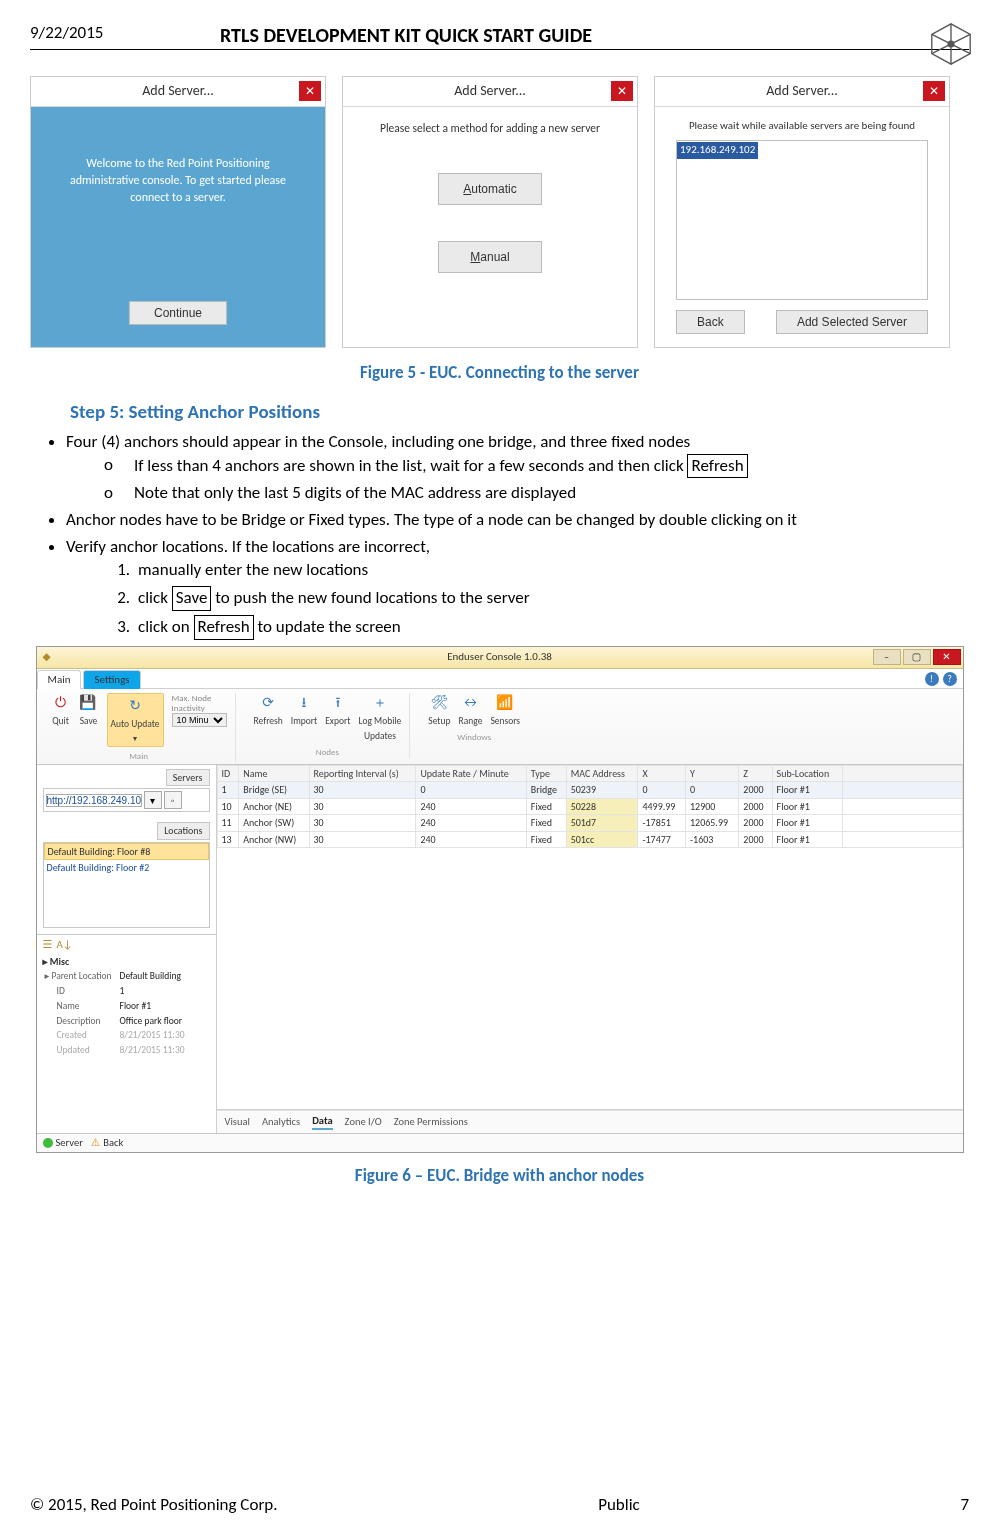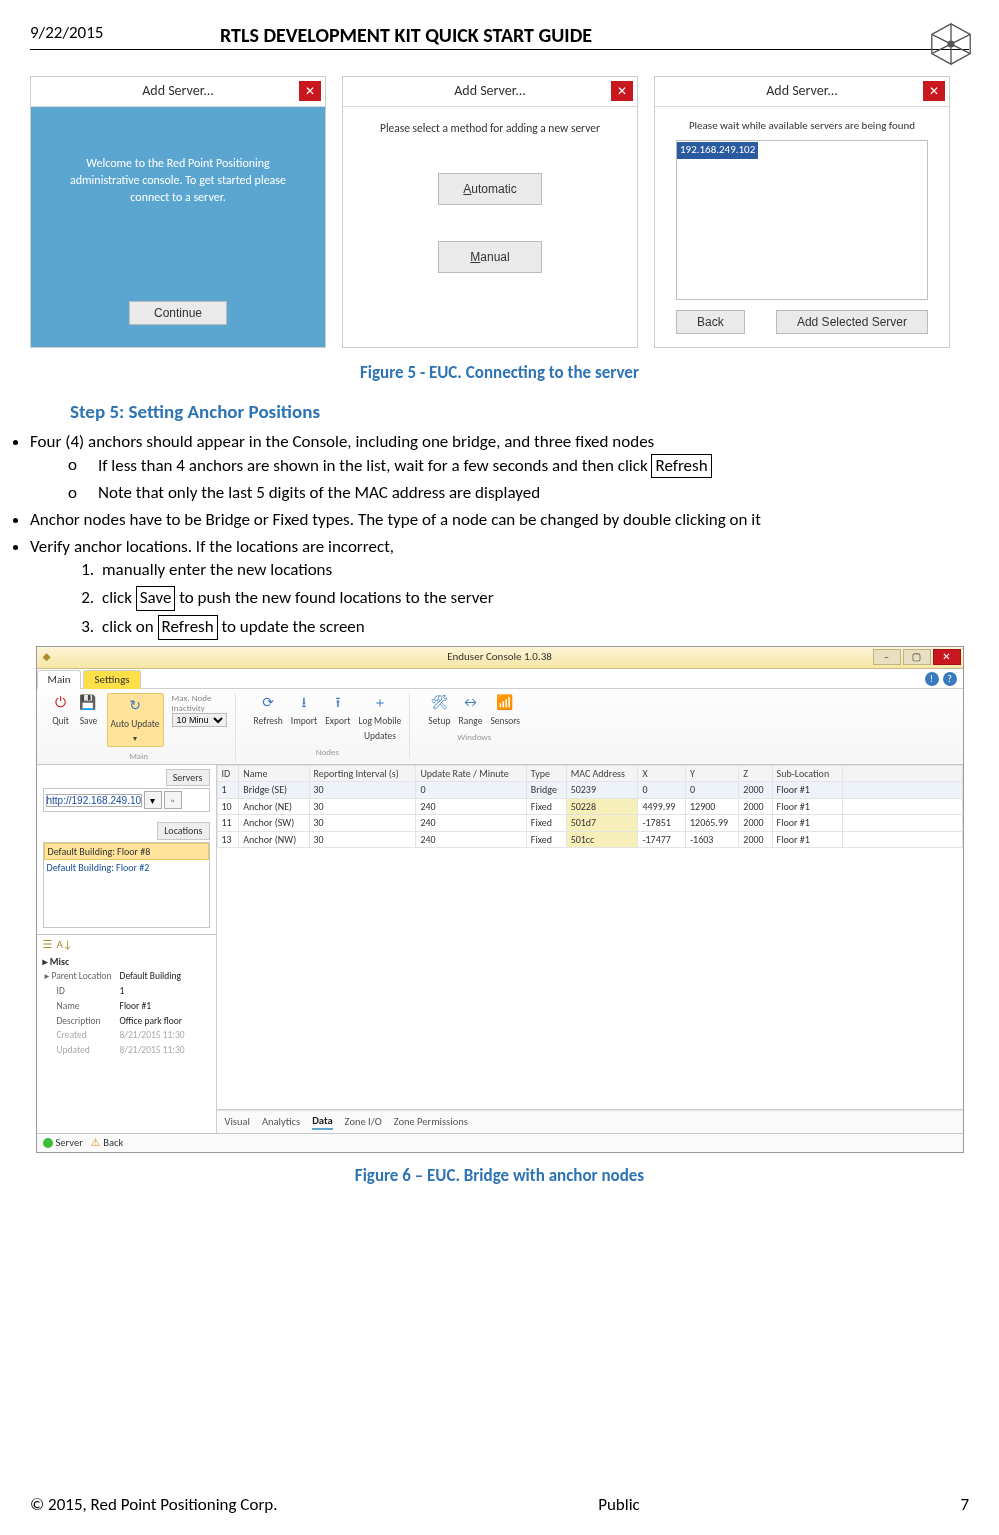--- a/index.html
+++ b/index.html
@@ -123,21 +123,21 @@
   }
   .step-heading {
     color: #2e74b5;
     font-weight: bold;
     font-size: 19px;
     margin-left: 40px;
     margin-bottom: 6px;
   }
 
   
-  ul.bullets { list-style: disc; }
+  ul.bullets { list-style: disc; margin-left: 36px; }
   ul.bullets > li { margin-bottom: 4px; }
   ul.sub-o { list-style: none; margin-left: 38px; }
   ul.sub-o > li { position: relative; padding-left: 30px; margin-bottom: 4px; }
   ul.sub-o > li::before { content: "o"; position: absolute; left: 0; top: 0; }
   ol.sub-num { margin-left: 68px; }
   ol.sub-num > li { margin-bottom: 4px; padding-left: 4px; }
   .boxed { border: 1px solid #000; padding: 0 3px; display: inline-block; }
   .just { text-align: justify; }
 
   
@@ -154,21 +154,21 @@
     height: 22px;
     display:flex; align-items:center;
     position: relative;
     border-bottom: 1px solid #c9bd8a;
   }
   .console-titlebar .title { position:absolute; left:50%; transform:translateX(-50%); font-size:11px; }
   .console-titlebar .win-btns { position:absolute; right:2px; top:2px; display:flex; gap:2px; }
   .win-btn { width:28px; height:16px; background:#e8e0c1; border:1px solid #bfb481; display:flex; align-items:center; justify-content:center; font-size:10px; }
   .win-btn.close { background:#c8171e; color:#fff; border-color:#a01319; }
   .console-tabs { display:flex; border-bottom:1px solid #cfcfcf; height:20px; background:#fff; }
-  .console-tab { padding: 2px 10px; border:1px solid #cfcfcf; border-bottom:none; background:#fde047; border-top-left-radius:3px; border-top-right-radius:3px; margin-right:2px; font-size:11px; position:relative; top:1px; }
+  .console-tab { padding: 2px 10px; border:1px solid #cfcfcf; border-bottom:none; background:#0ea5e9; border-top-left-radius:3px; border-top-right-radius:3px; margin-right:2px; font-size:11px; position:relative; top:1px; }
   .console-tab.active { background:#fff; }
   .help-icons { margin-left:auto; display:flex; gap:4px; padding-right:6px; align-items:center; }
   .help-circle { width:14px;height:14px;border-radius:50%;background:#3a7bbf;color:#fff;font-size:10px;display:flex;align-items:center;justify-content:center; }
   .ribbon {
     display:flex;
     background: linear-gradient(#fdfdfd,#f6f6f6);
     border-bottom: 1px solid #c7c7c7;
     padding: 4px 6px 2px 6px;
     gap: 10px;
     align-items:flex-start;

